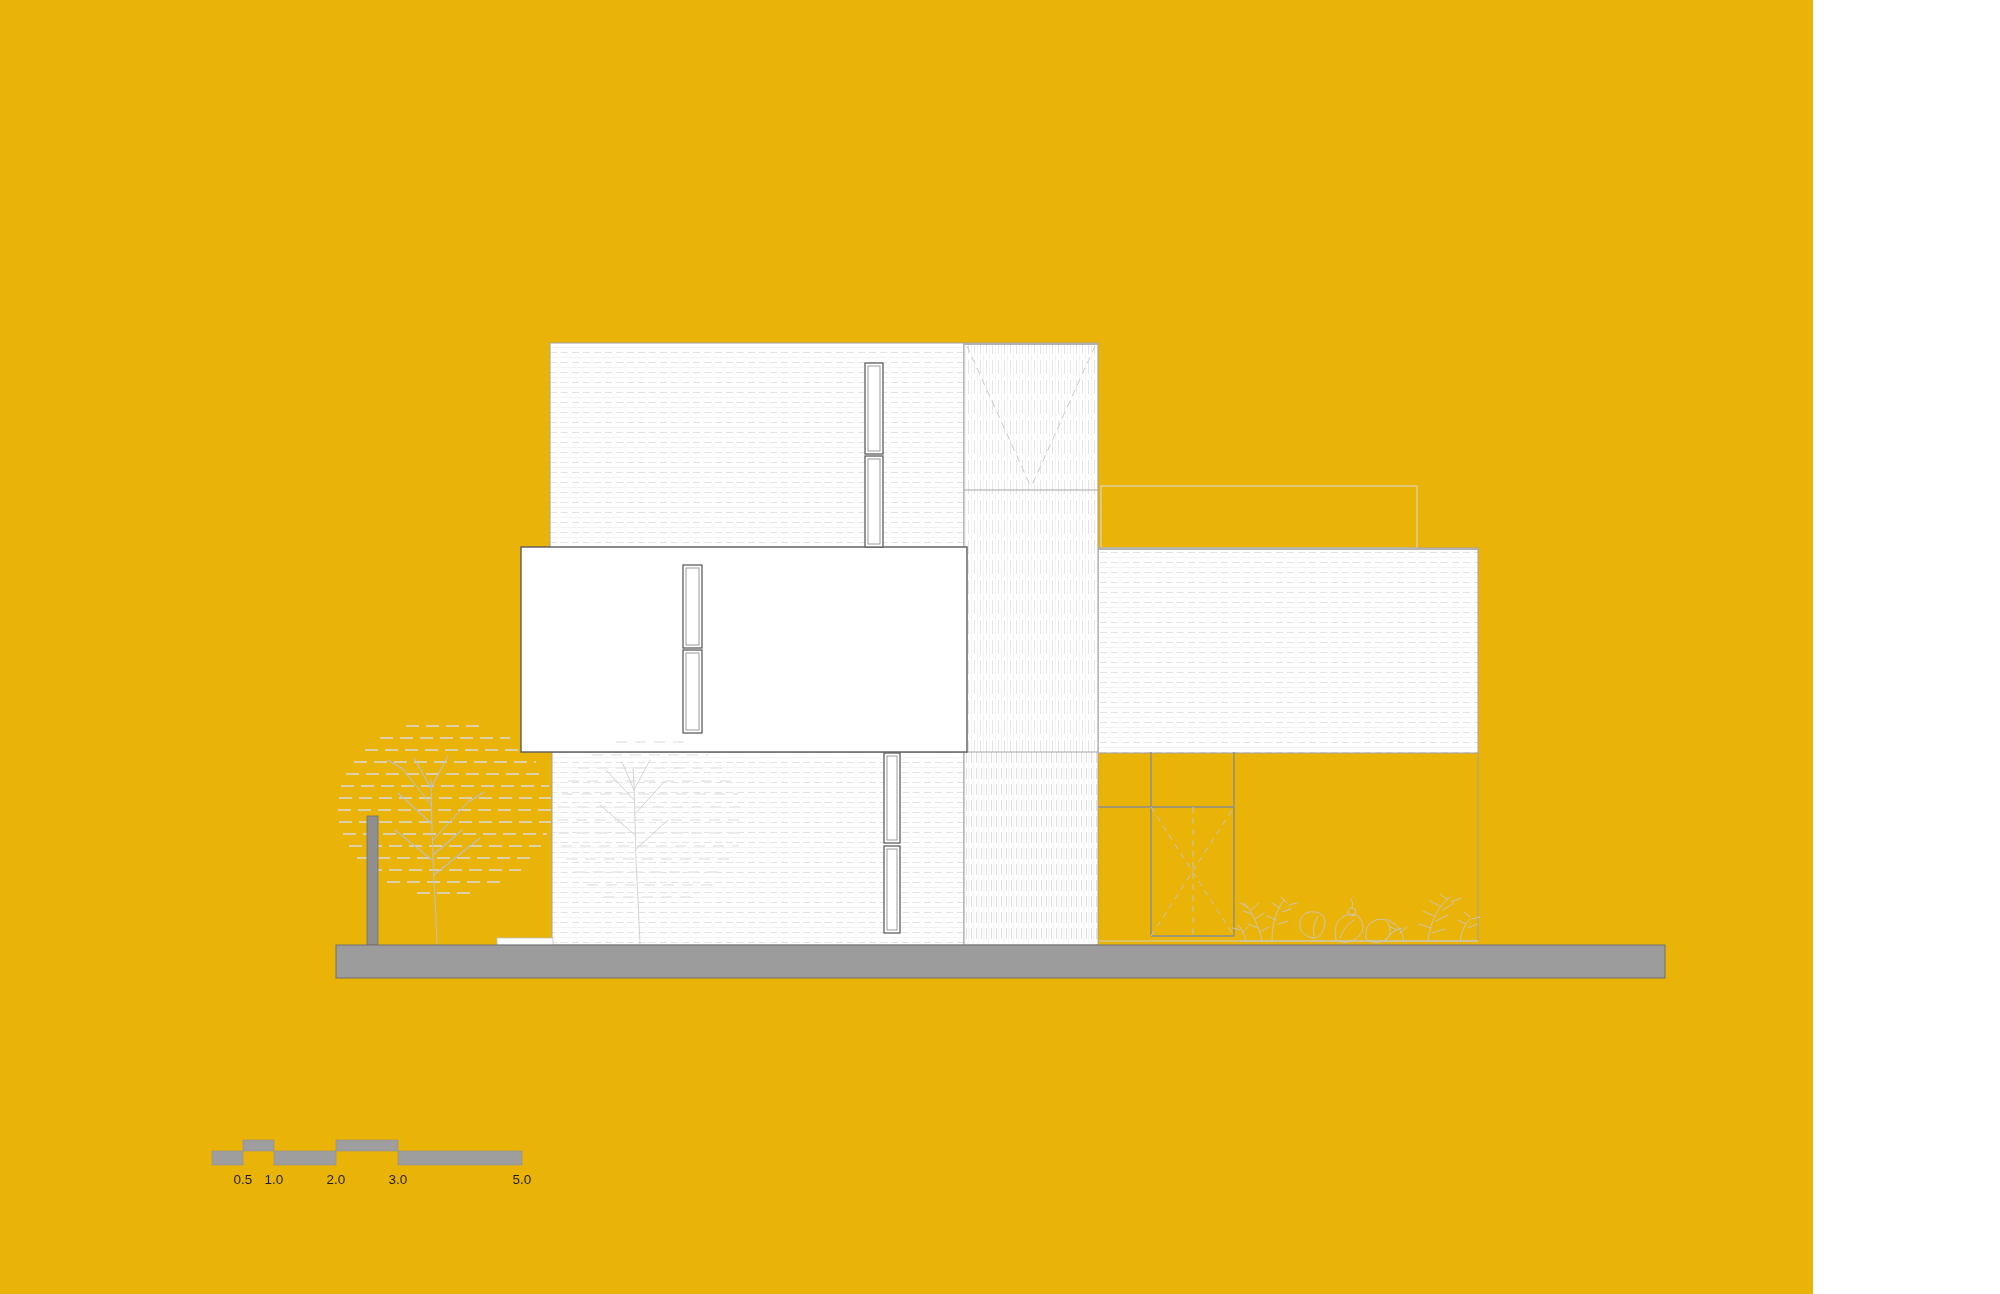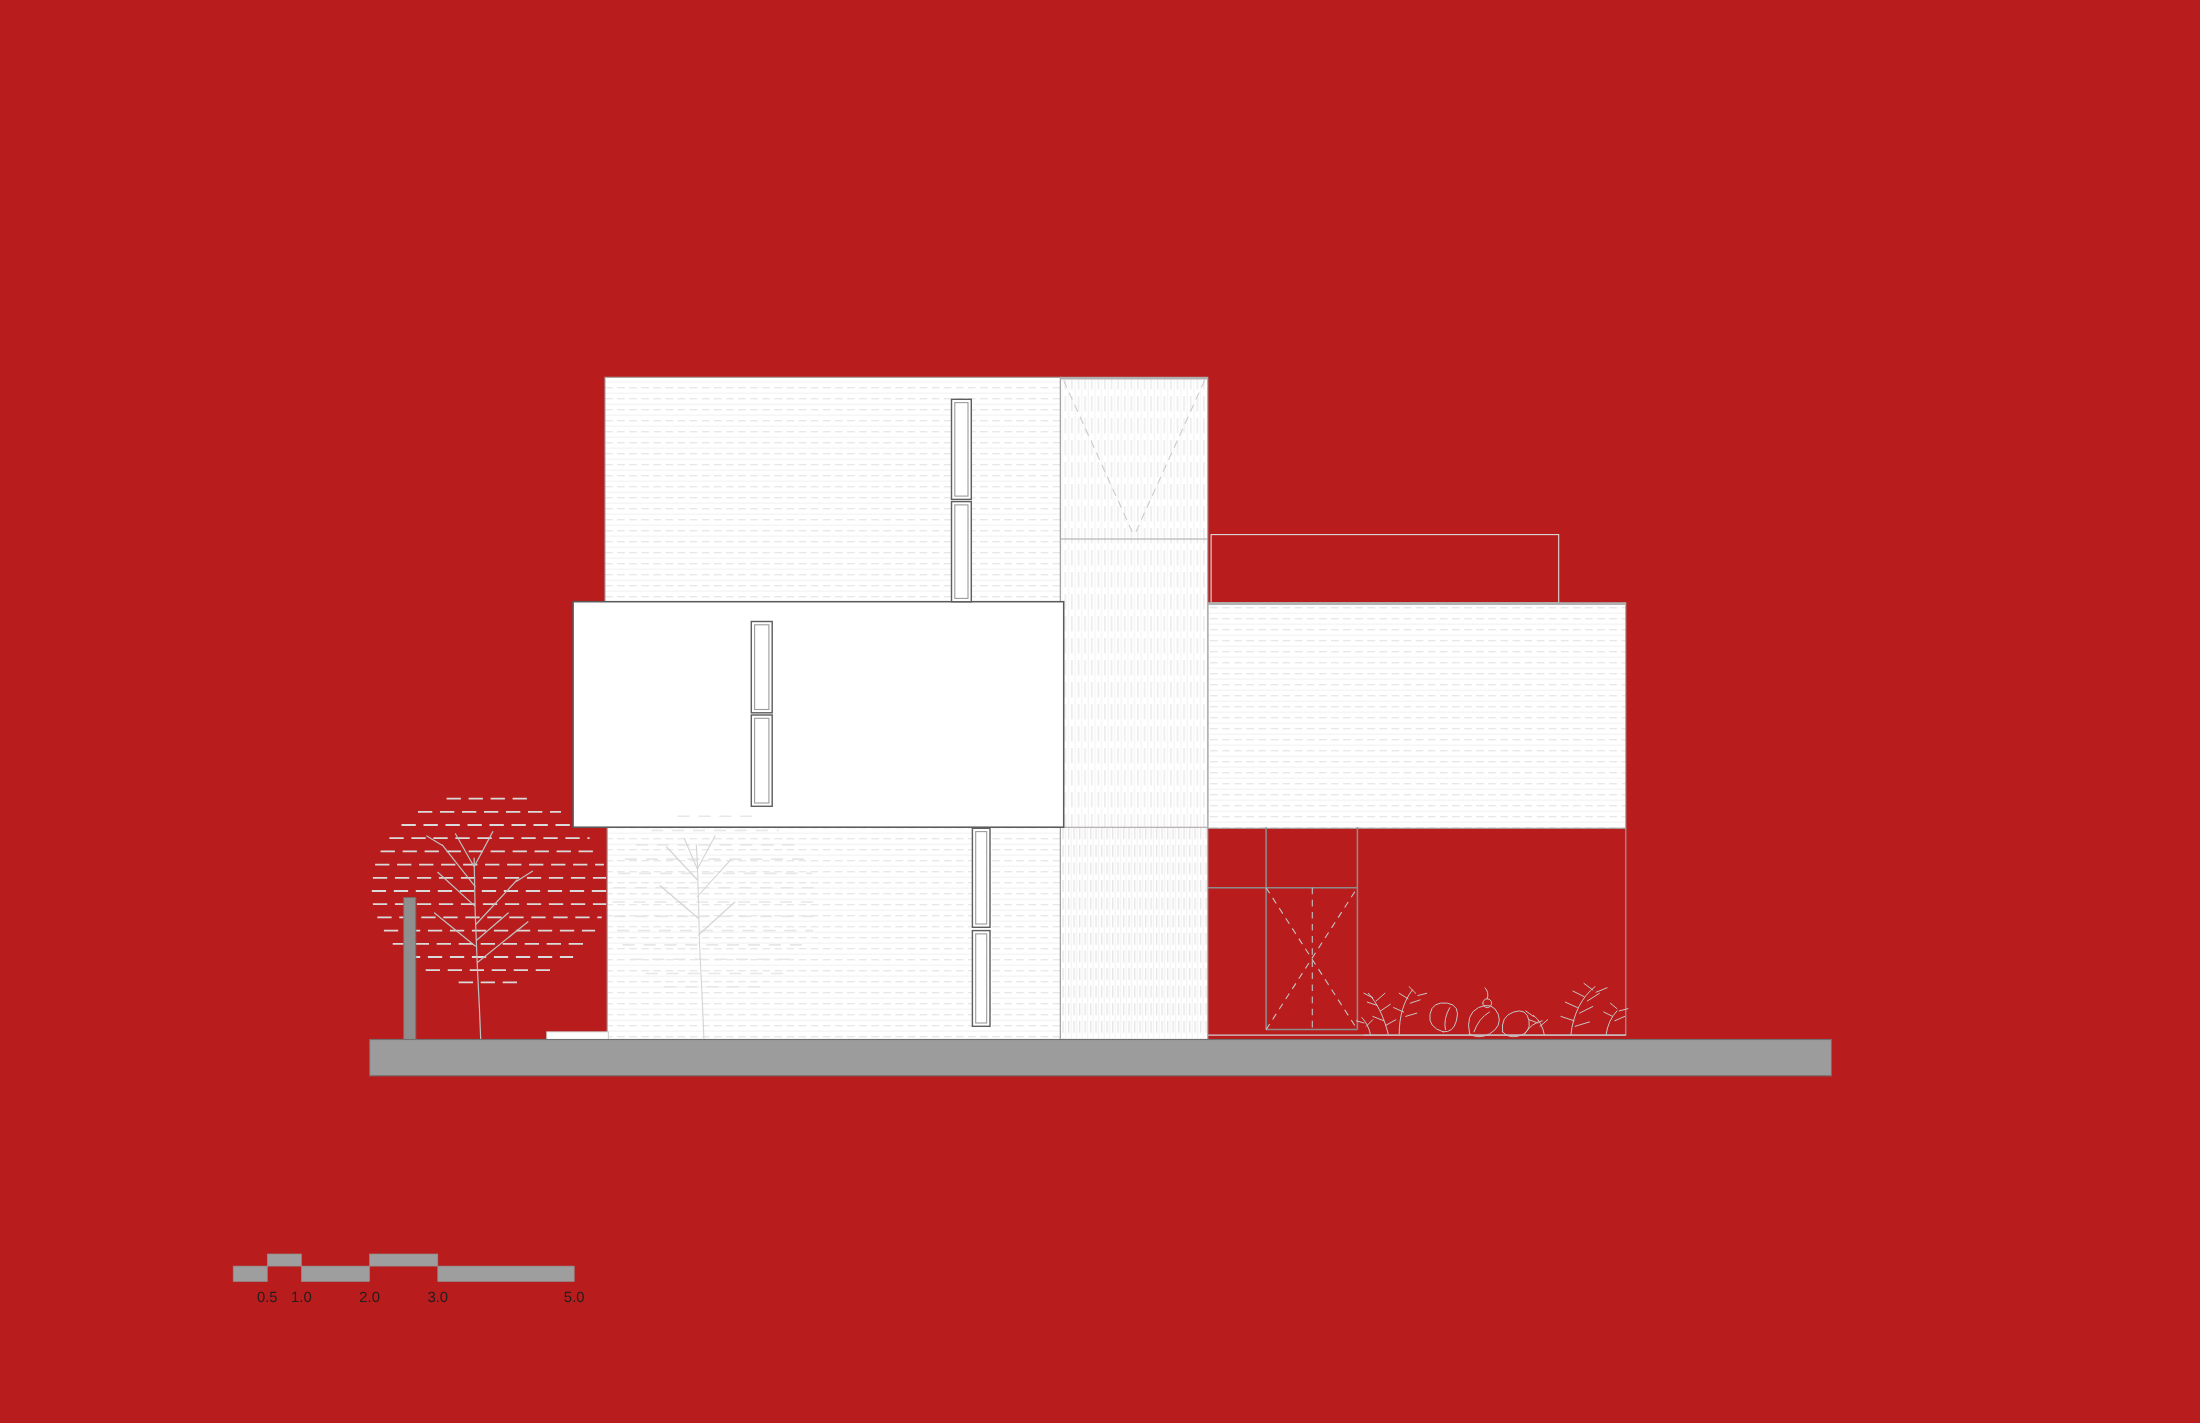--- a/index.html
+++ b/index.html
@@ -1,16 +1,16 @@
 <!DOCTYPE html>
 <html><head>
 <meta charset="utf-8">
 <style>
   html,body{margin:0;padding:0;background:#ffffff;}
-  .page{position:relative;width:2000px;height:1294px;background:#b91c1c;overflow:hidden;
+  .page{position:relative;width:1813px;height:1294px;background:#eab308;overflow:hidden;
         font-family:"Liberation Sans",sans-serif;}
   svg{position:absolute;left:0;top:0;}
   .blockline{stroke:#a2a2a2;stroke-width:1;}
   .faint{fill:none;stroke:#dcdcdc;stroke-width:1;}
   .topedge{stroke:#b2b2b2;stroke-width:2;fill:none;}
   .framel{stroke:#8c8c8c;stroke-width:1.4;fill:none;}
   .lightline{stroke:#d0d0d0;stroke-width:1;fill:none;}
   .divide{stroke:#a8a8a8;stroke-width:1;fill:none;}
   .dashmark{stroke:#cbcbcb;stroke-width:1;fill:none;stroke-dasharray:7 5;}
   .doorx{stroke:#c4c4c4;stroke-width:1;fill:none;stroke-dasharray:6 5;}

